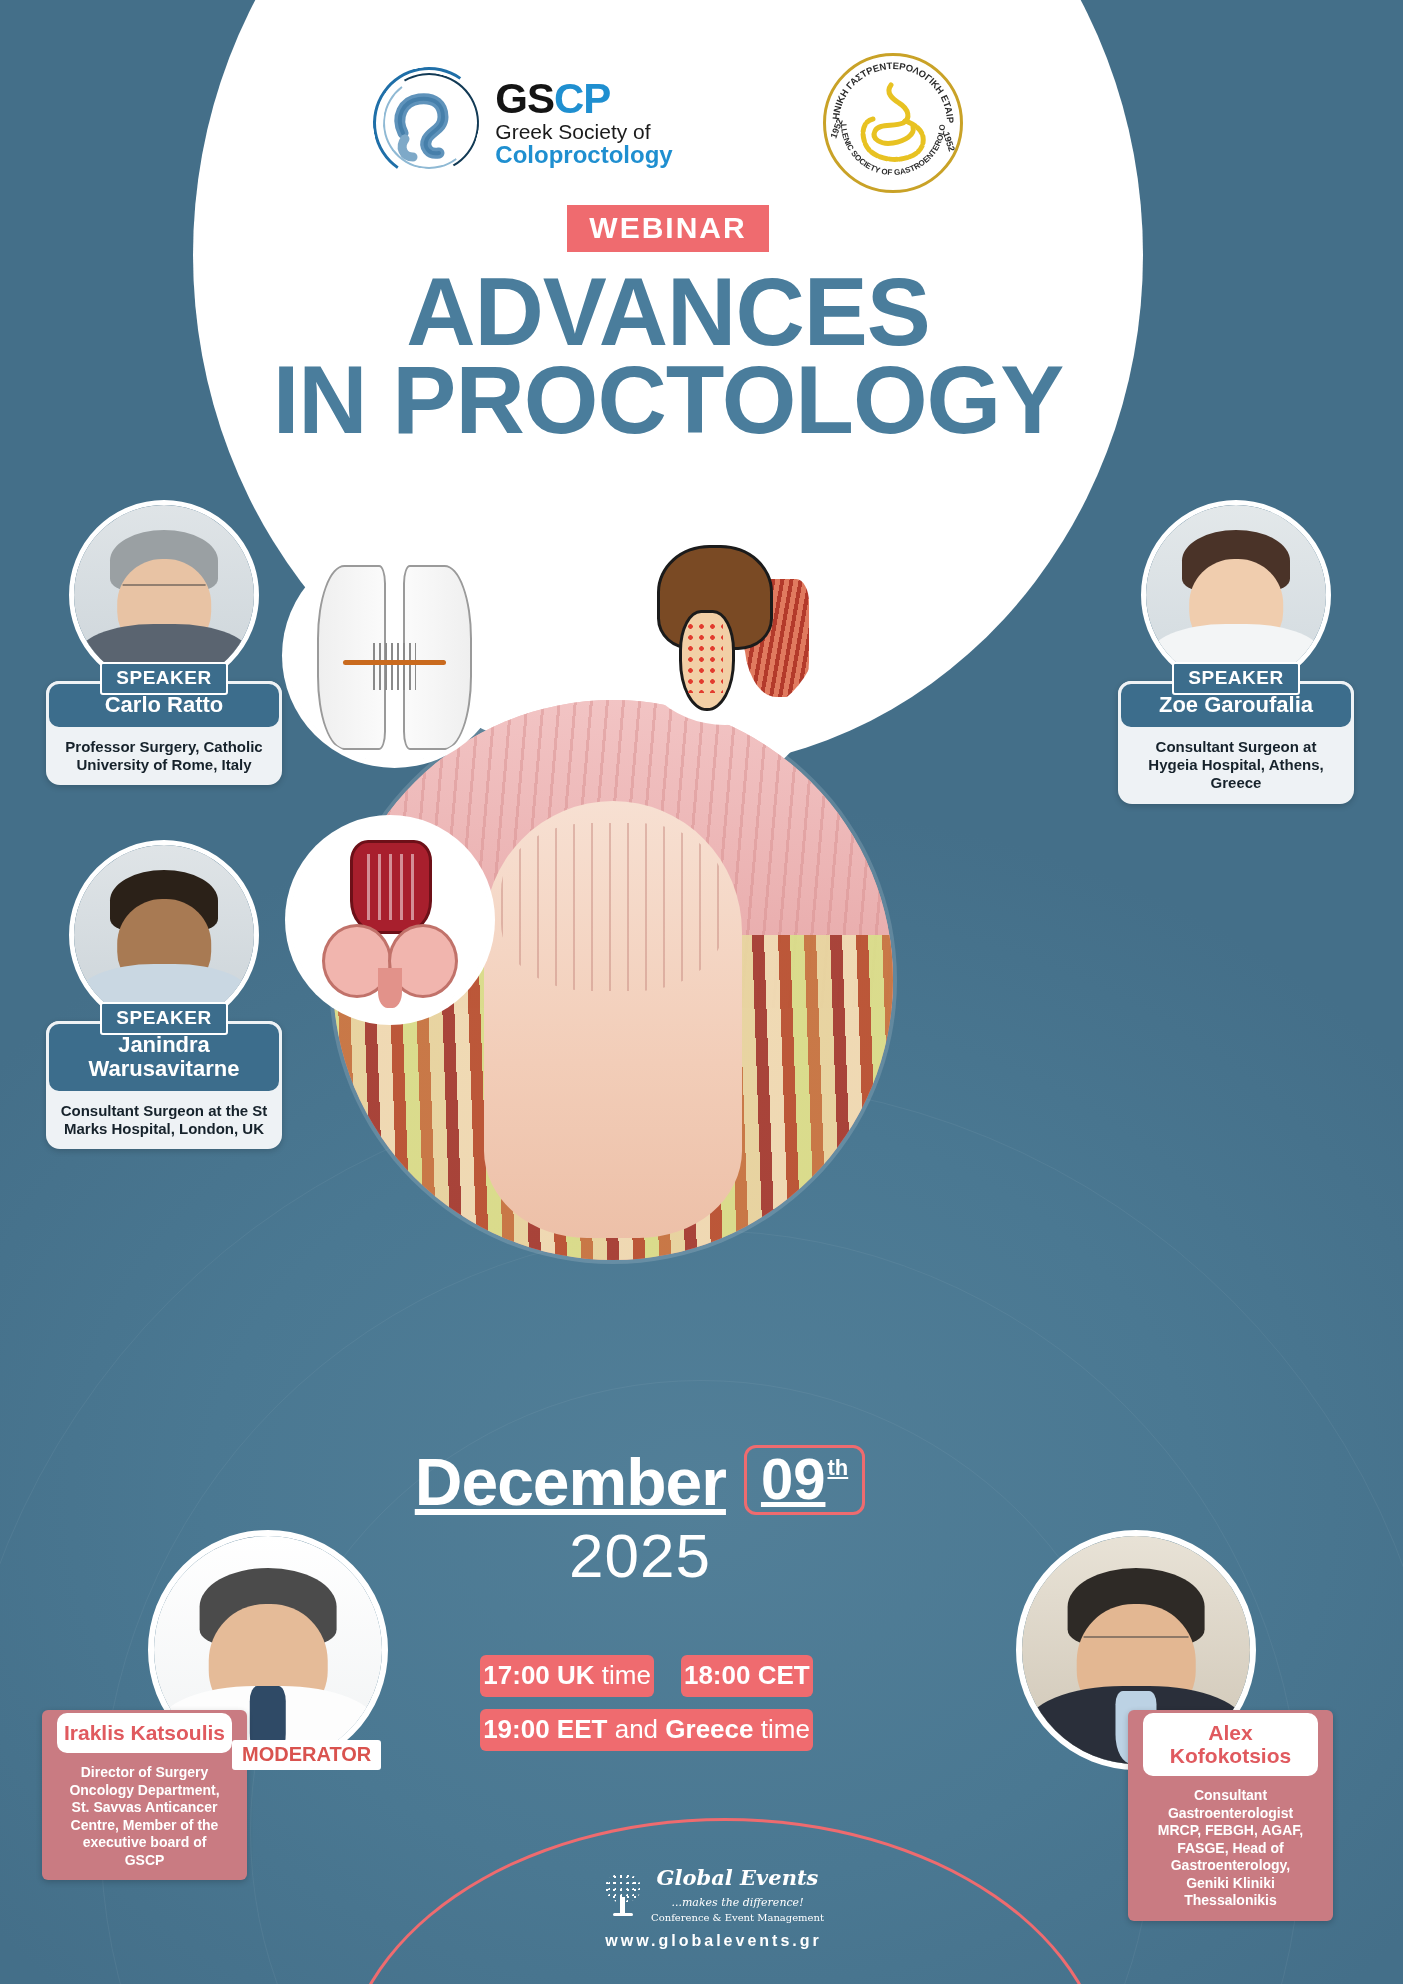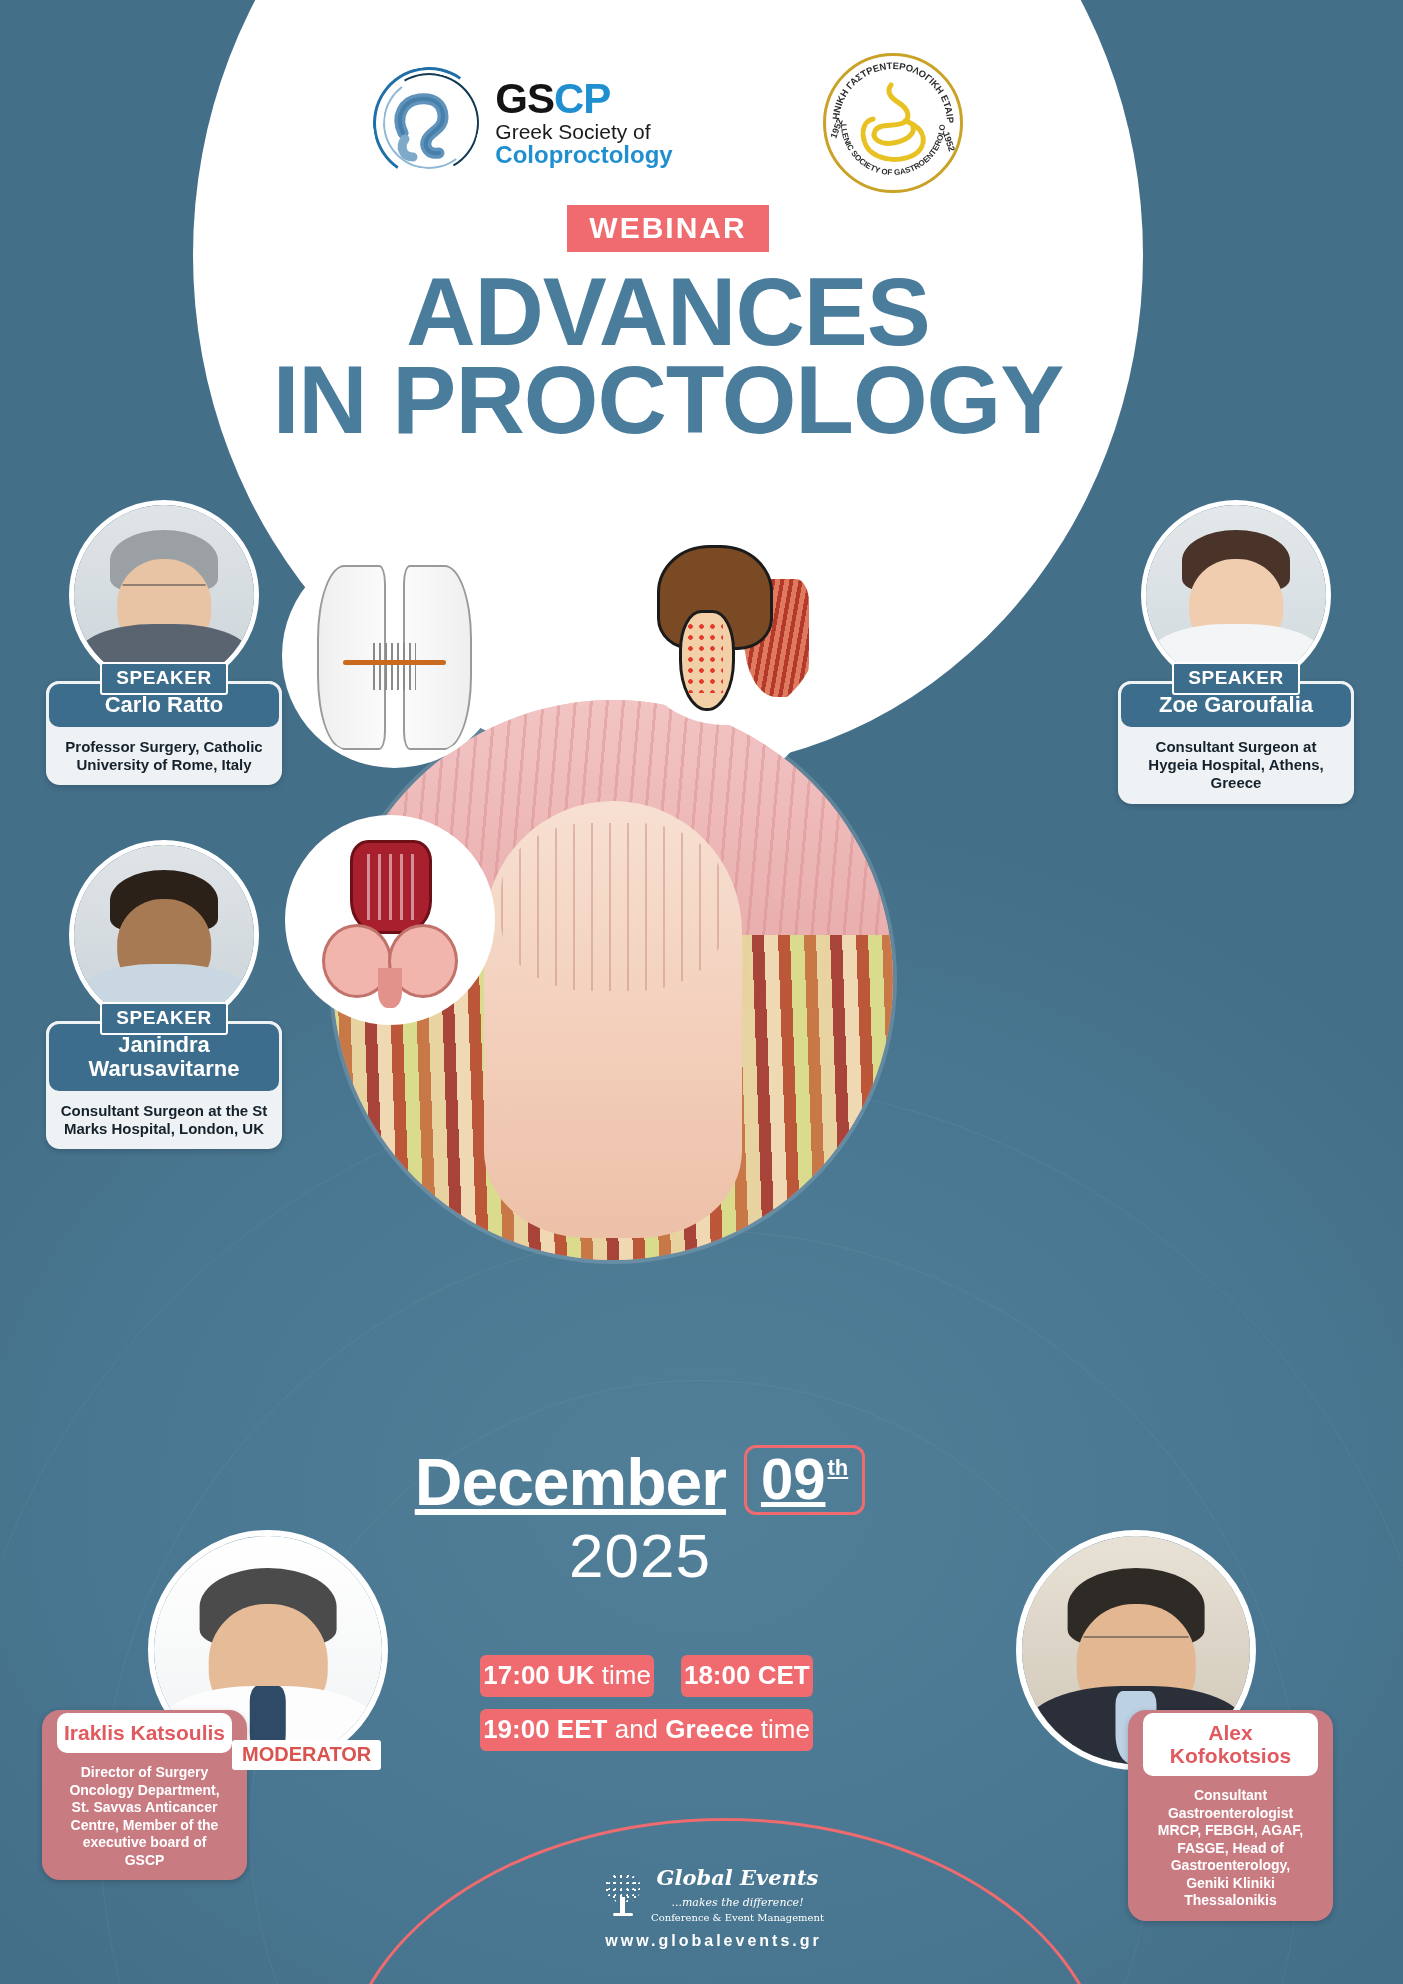--- a/index.html
+++ b/index.html
@@ -168,21 +168,21 @@
   .pill b{font-weight:bold;}
   .pill span{font-weight:normal;}
 
   
   .bsp{position:absolute;width:205px;}
   .rolebadge{
     position:absolute;z-index:4;background:#ffffff;color:#d9534f;font-weight:bold;font-size:20px;
     padding:3px 10px 4px;border-radius:3px;
   }
   .rcard{
-    background:#c97b82;border-radius:18px;position:relative;z-index:3;padding:0 12px 11px;
+    background:#c97b82;border-radius:6px;position:relative;z-index:3;padding:0 12px 11px;
     box-shadow:0 2px 6px rgba(0,0,0,.2);
   }
   .rcard .namebar{
     background:#ffffff;color:#e05a5f;font-weight:bold;font-size:21px;text-align:center;
     border-radius:13px;padding:8px 6px 9px;border:3px solid #c97b82;box-sizing:border-box;line-height:1.1;
   }
   .rcard .bio{color:#fff;font-size:14px;font-weight:bold;line-height:1.25;text-align:center;padding:8px 10px 0;}
 
   .bsp-left{left:42px;top:1710px;}
   .bsp-right{left:1128px;top:1710px;}

